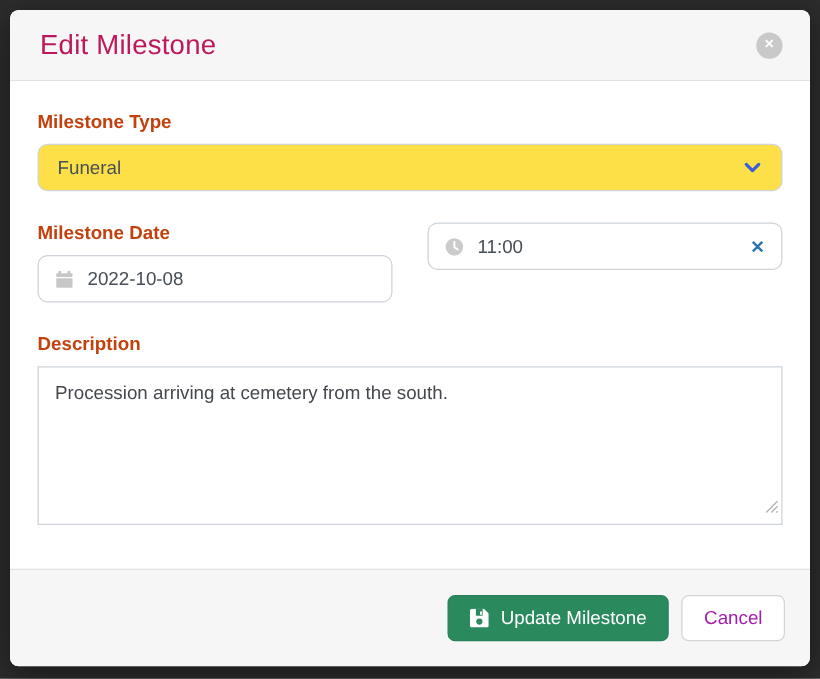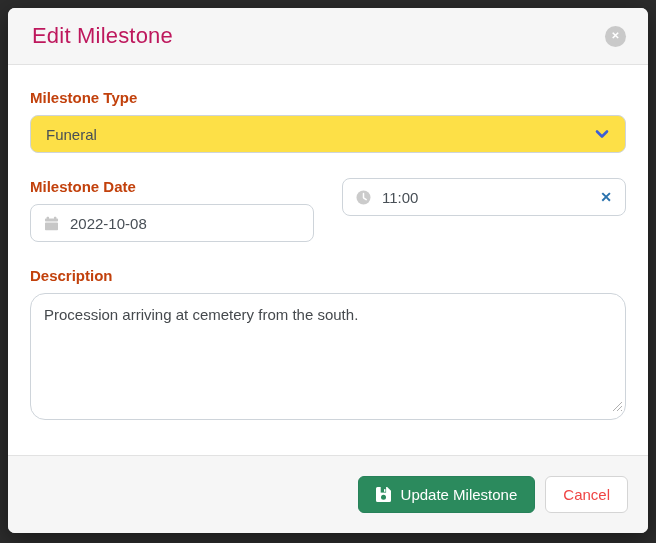--- a/index.html
+++ b/index.html
@@ -97,21 +97,21 @@
     font-size: 14px; font-weight: 700;
     line-height: 1;
     padding: 0; cursor: pointer;
     font-family: inherit;
   }
   .textarea-wrap { position: relative; }
   textarea {
     display: block;
     width: 100%; height: 127px;
     border: 1px solid #ced4da;
-    border-radius: 15px;
+    border-radius: 0;
     padding: 11px 13px;
     font-family: inherit;
     font-size: 15px; color: #45494d;
     resize: none; outline: none;
     line-height: 1.35;
   }
   .resize-handle {
     position: absolute; right: 3px; bottom: 4px;
     pointer-events: none;
   }
@@ -135,21 +135,21 @@
   .btn-update {
     background: #2b8a5d;
     border: 1px solid #27815a;
     color: #ffffff;
     padding: 0 17px;
     gap: 10px;
   }
   .btn-cancel {
     background: #ffffff;
     border: 1px solid #d5d5d5;
-    color: #ef4444;
+    color: #a21caf;
     padding: 0 17px;
   }
   .icon { flex: 0 0 auto; display: inline-flex; }
 </style>
 </head>
 <body>
 
 <div class="overlay">
   <div class="modal">
 

